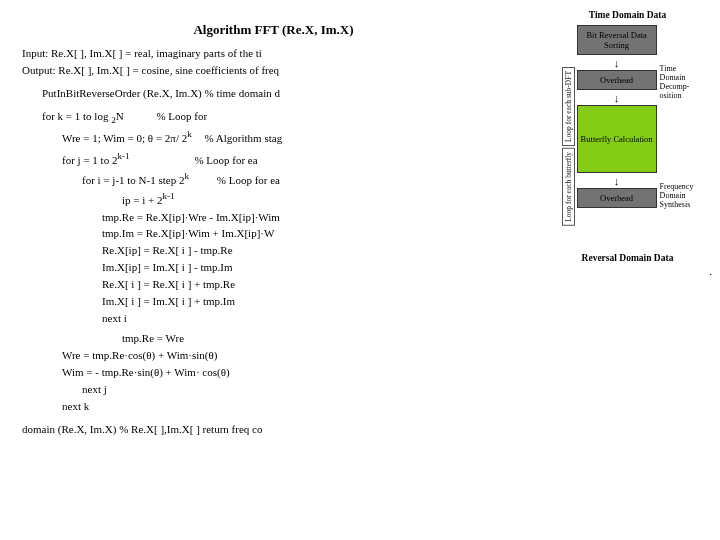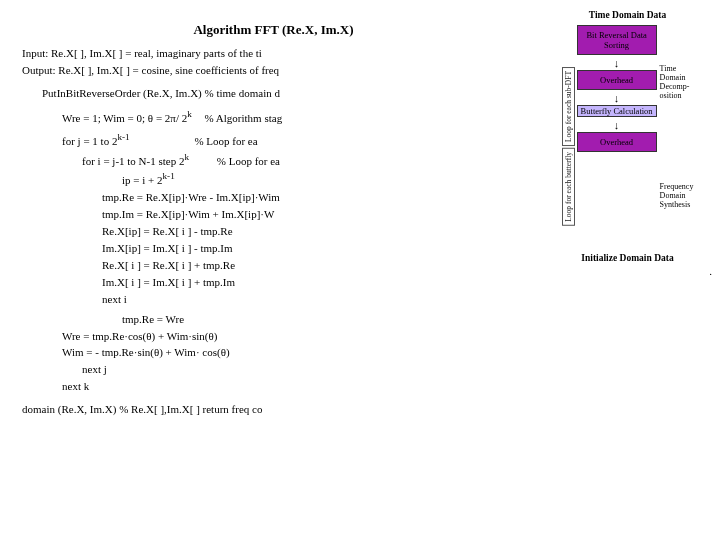--- a/index.html
+++ b/index.html
@@ -77,30 +77,30 @@
       align-items: center;
       flex: 1;
     }
     .df-box {
       border: 1.5px solid #333;
       font-size: 8.5px;
       text-align: center;
       padding: 4px 3px;
       width: 80px;
       margin-bottom: 2px;
-      background: #a21caf;
+      background: #737373;
     }
     .df-box-lg {
       border: 1.5px solid #333;
       font-size: 8.5px;
       text-align: left;
-      padding: 0 3px;
+      padding: 28px 3px;
       width: 80px;
       margin-bottom: 2px;
-      background: #c4b5fd;
+      background: #84cc16;
     }
     .df-arrow {
       font-size: 11px;
       text-align: center;
       margin-bottom: 1px;
     }
     .df-loop-labels {
       display: flex;
       flex-direction: column;
       justify-content: space-between;
@@ -141,20 +141,24 @@
     <div class="algo-line">
       <span>Output:  Re.X[  ],  Im.X[  ] = cosine, sine coefficients of freq</span>
     </div>
 
     <div class="spacer"></div>
 
     <div class="algo-line indent1">PutInBitReverseOrder (Re.X, Im.X)      % time domain d</div>
 
     <div class="spacer"></div>
 
+    <div class="algo-line indent1">
+      <span>for k = 1 to log <sub>2</sub>N</span>
+      <span style="margin-left: 30px;">% Loop for</span>
+    </div>
     <div class="algo-line indent2">
       <span>Wre = 1;  Wim = 0;  θ = 2π/ 2<sup>k</sup></span>
       <span style="margin-left: 10px;">% Algorithm stag</span>
     </div>
 
     <div class="small-spacer"></div>
 
     <div class="algo-line indent2">
       <span>for j = 1 to 2<sup>k-1</sup></span>
       <span style="margin-left: 62px;">% Loop for ea</span>
@@ -224,16 +228,16 @@
           <span>Overhead</span>
         </div>
       </div>
 
       <div class="df-right-labels">
         <div class="df-rl">Time<br>Domain<br>Decomp-<br>osition</div>
         <div class="df-rl">Frequency<br>Domain<br>Synthesis</div>
       </div>
     </div>
 
-    <div class="df-bottom-label">Initialize Domain Data</div>
+    <div class="df-bottom-label">Reversal Domain Data</div>
     <div style="text-align:right;width:100%;font-size:11px;margin-top:2px;">.</div>
   </div>
 </div>
 
 </body></html>

